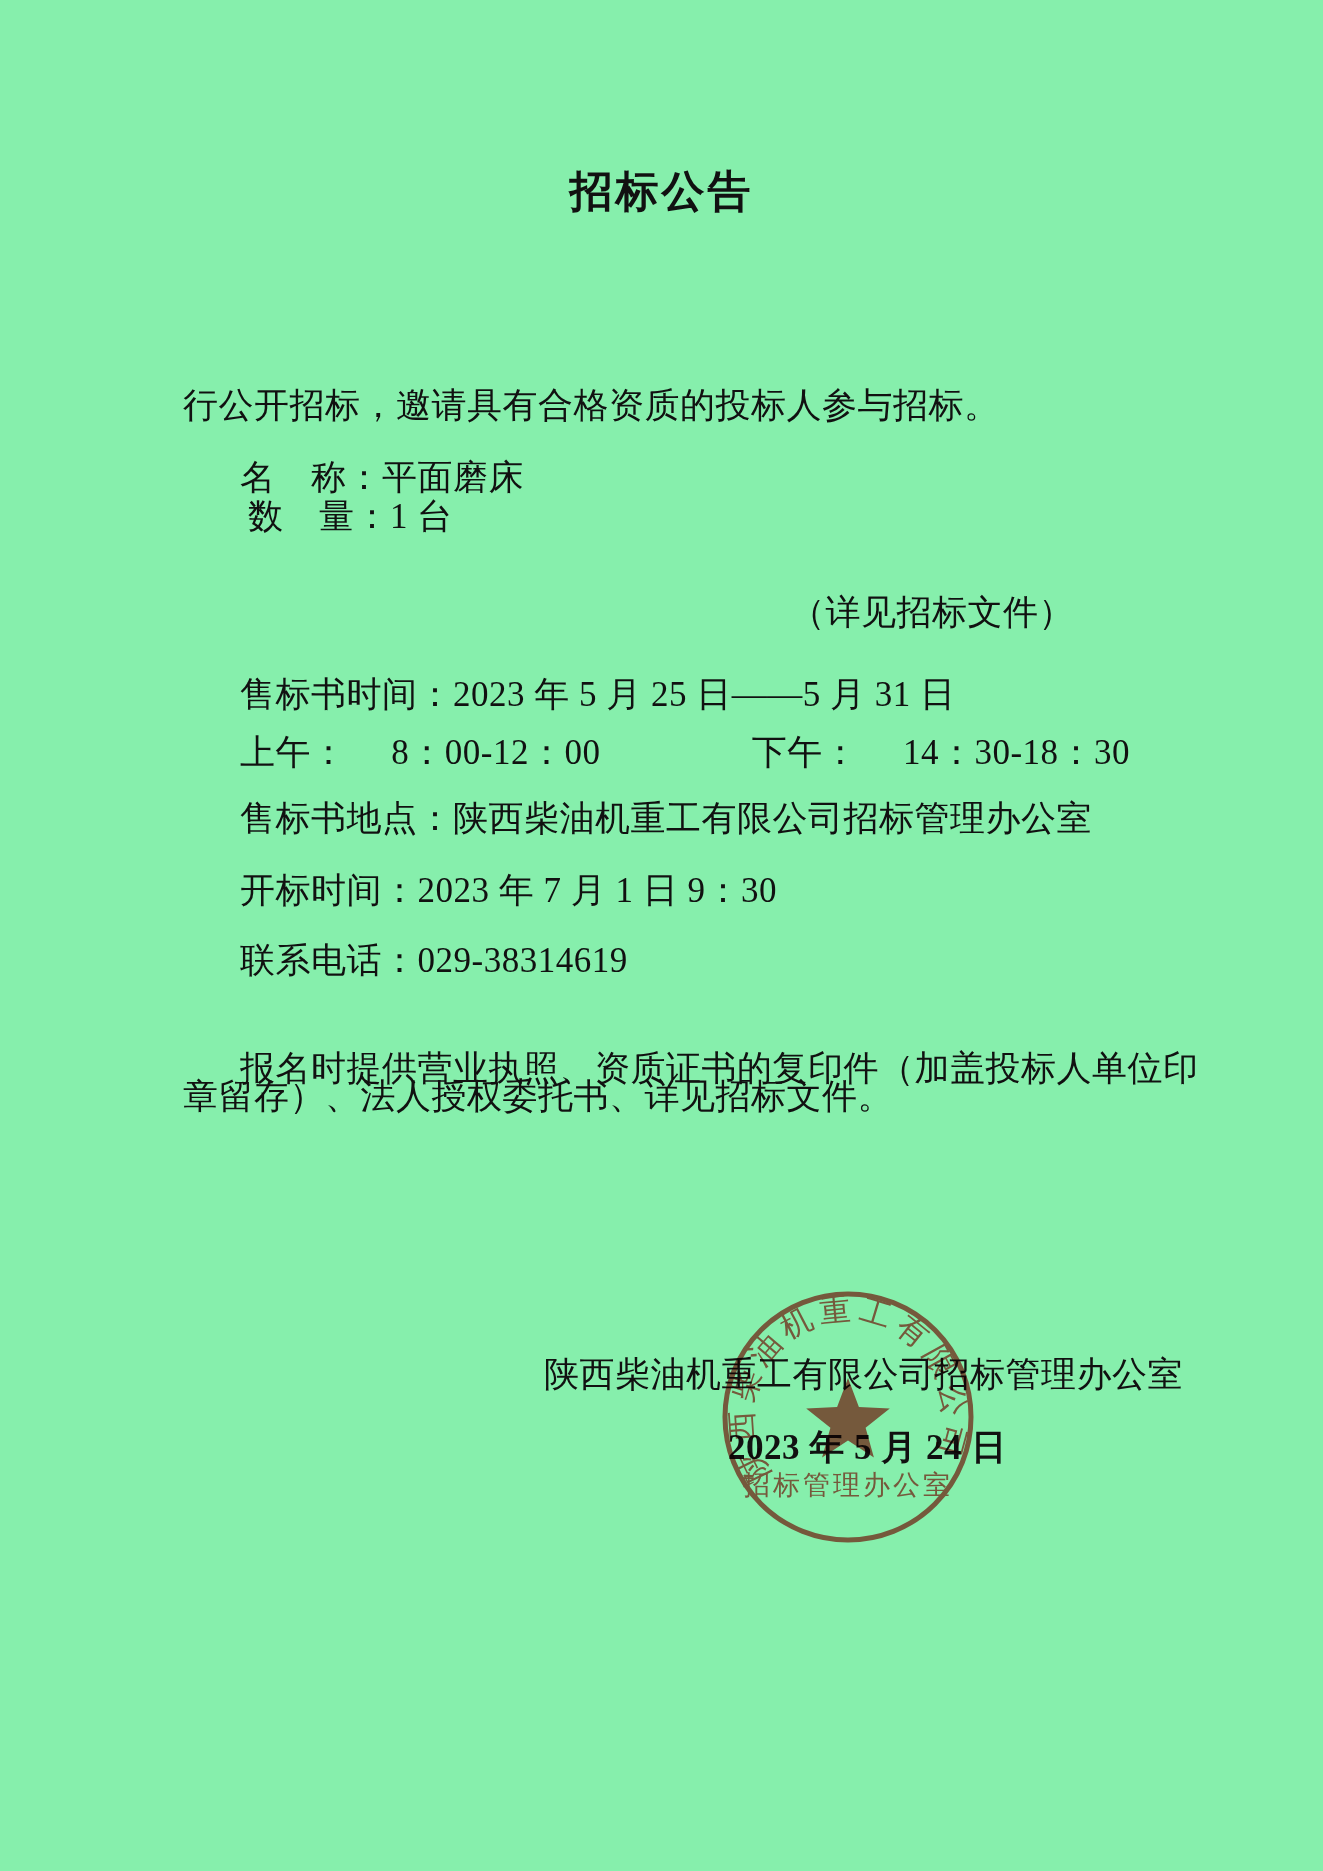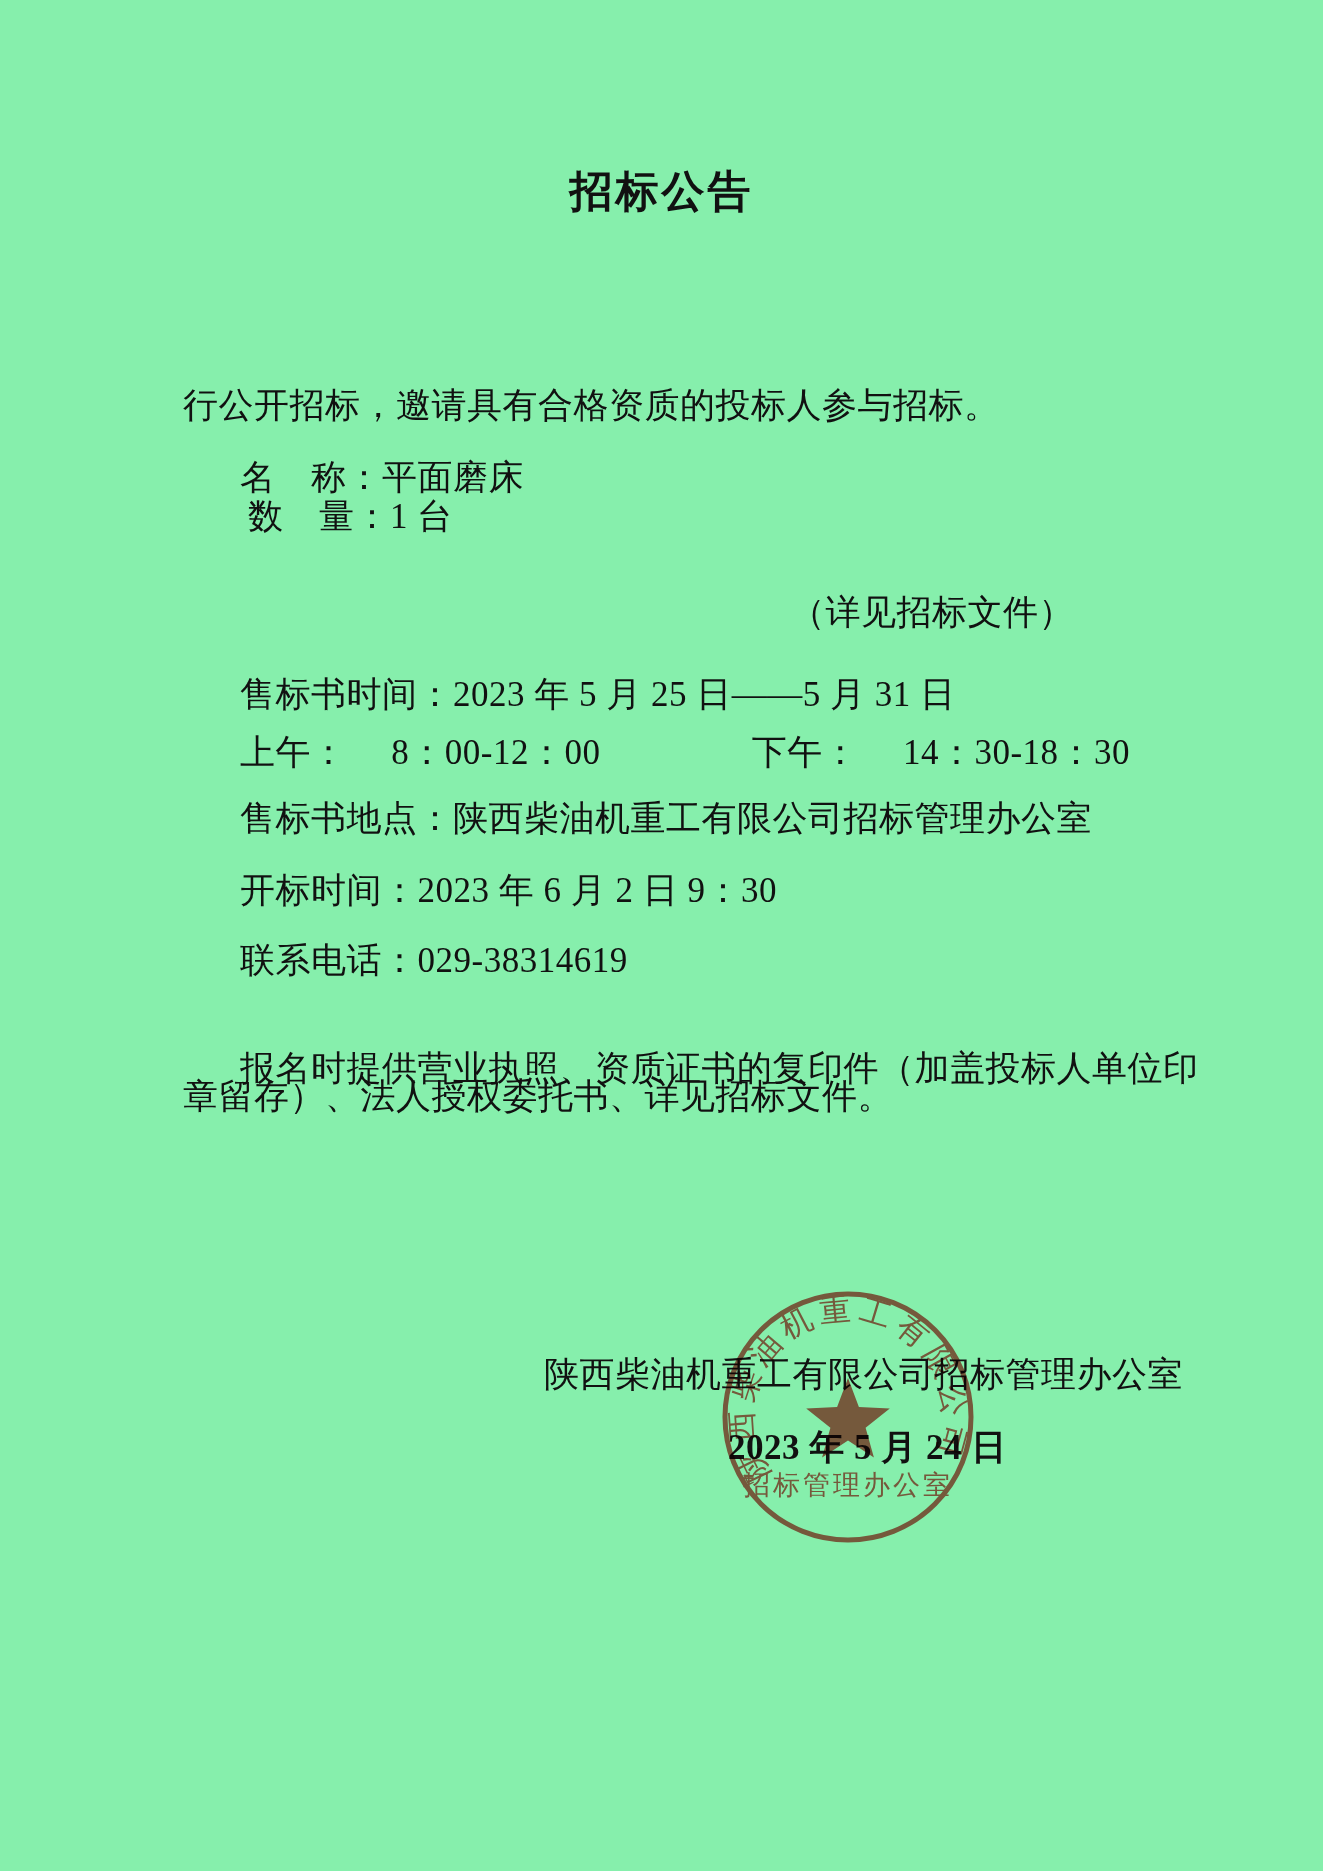--- a/index.html
+++ b/index.html
@@ -63,21 +63,21 @@
   <div class="doc-title">招标公告</div>
 
   <div class="line l-margin t-p1l2">行公开招标，邀请具有合格资质的投标人参与招标。</div>
 
   <div class="line l-indent t-name">名　称：平面磨床</div>
   <div class="line l-indent t-qty">数　量：1 台</div>
   <div class="line l-note  t-note">（详见招标文件）</div>
   <div class="line l-indent t-sale">售标书时间：2023 年 5 月 25 日——5 月 31 日</div>
   <div class="line l-indent t-hours">上午：　 8：00-12：00　　　　 下午：　 14：30-18：30</div>
   <div class="line l-indent t-place">售标书地点：陕西柴油机重工有限公司招标管理办公室</div>
-  <div class="line l-indent t-open">开标时间：2023 年 6 月 2 日 9：30</div>
+  <div class="line l-indent t-open">开标时间：2023 年 7 月 1 日 9：30</div>
   <div class="line l-indent t-phone">联系电话：029-38314619</div>
 
   <div class="line l-indent t-p2l1">报名时提供营业执照、资质证书的复印件（加盖投标人单位印</div>
   <div class="line l-margin t-p2l2">章留存）、法人授权委托书、详见招标文件。</div>
 
   <div class="line l-sig  t-sig">陕西柴油机重工有限公司招标管理办公室</div>
   <div class="line l-date t-date">2023 年 5 月 24 日</div>
 
   <svg class="stamp" viewBox="0 0 262 262" xmlns="http://www.w3.org/2000/svg" style="color: rgb(217, 71, 63);">
     <circle cx="131" cy="131" r="123" fill="none" stroke="currentColor" stroke-width="5"></circle>

